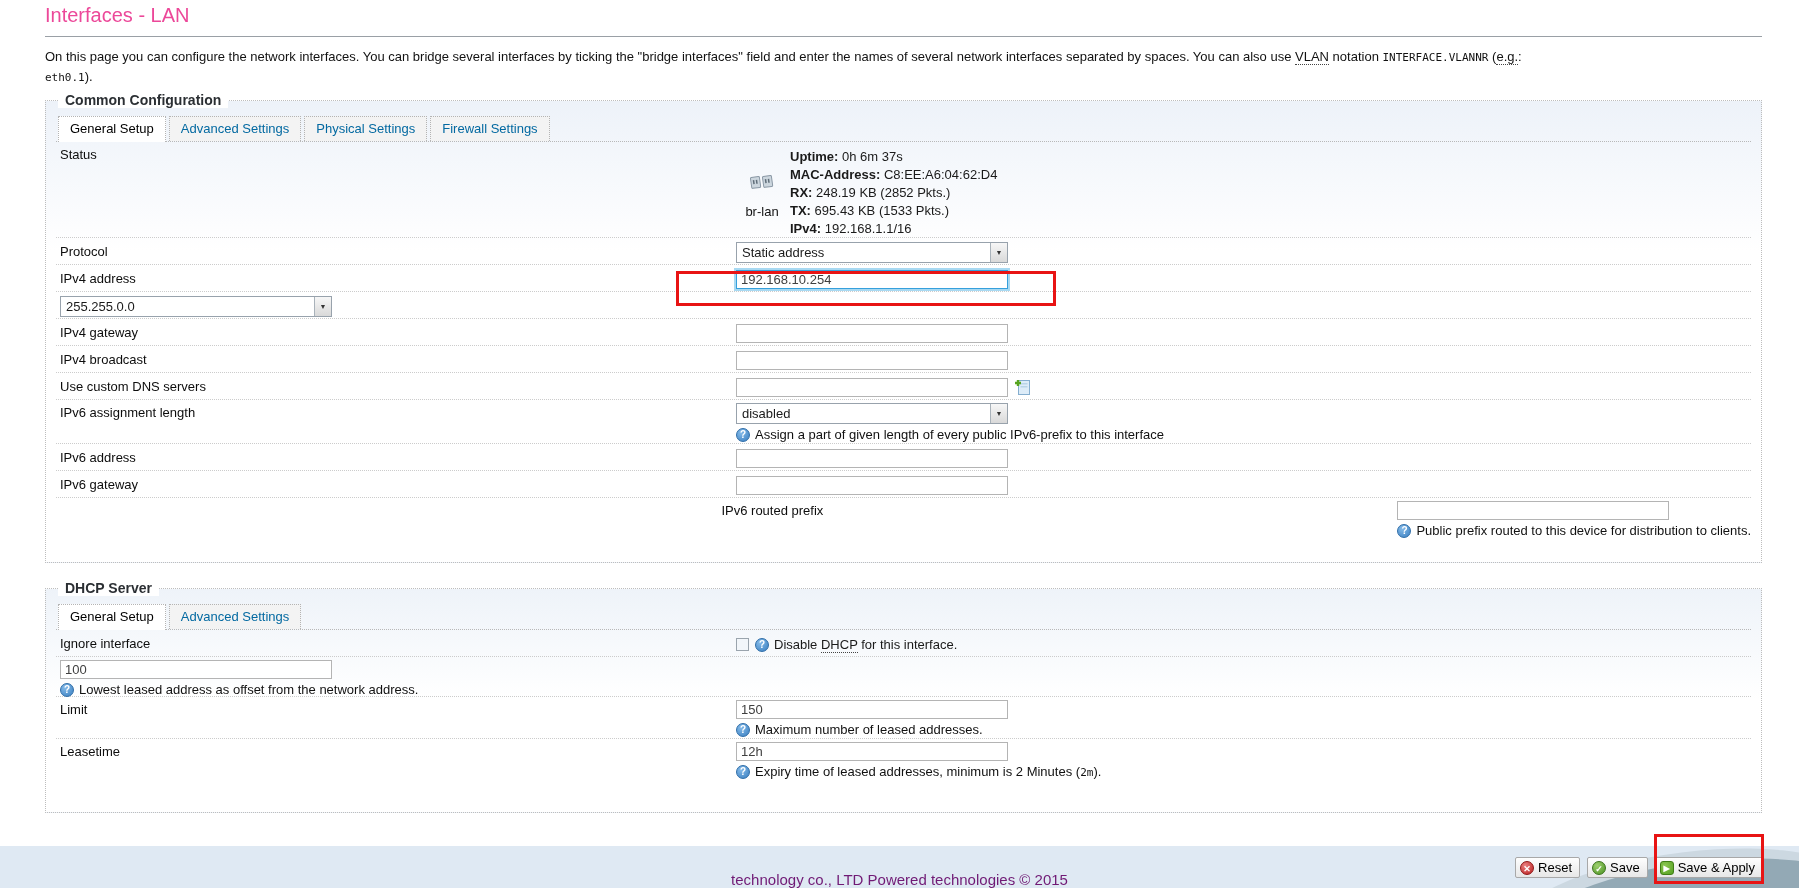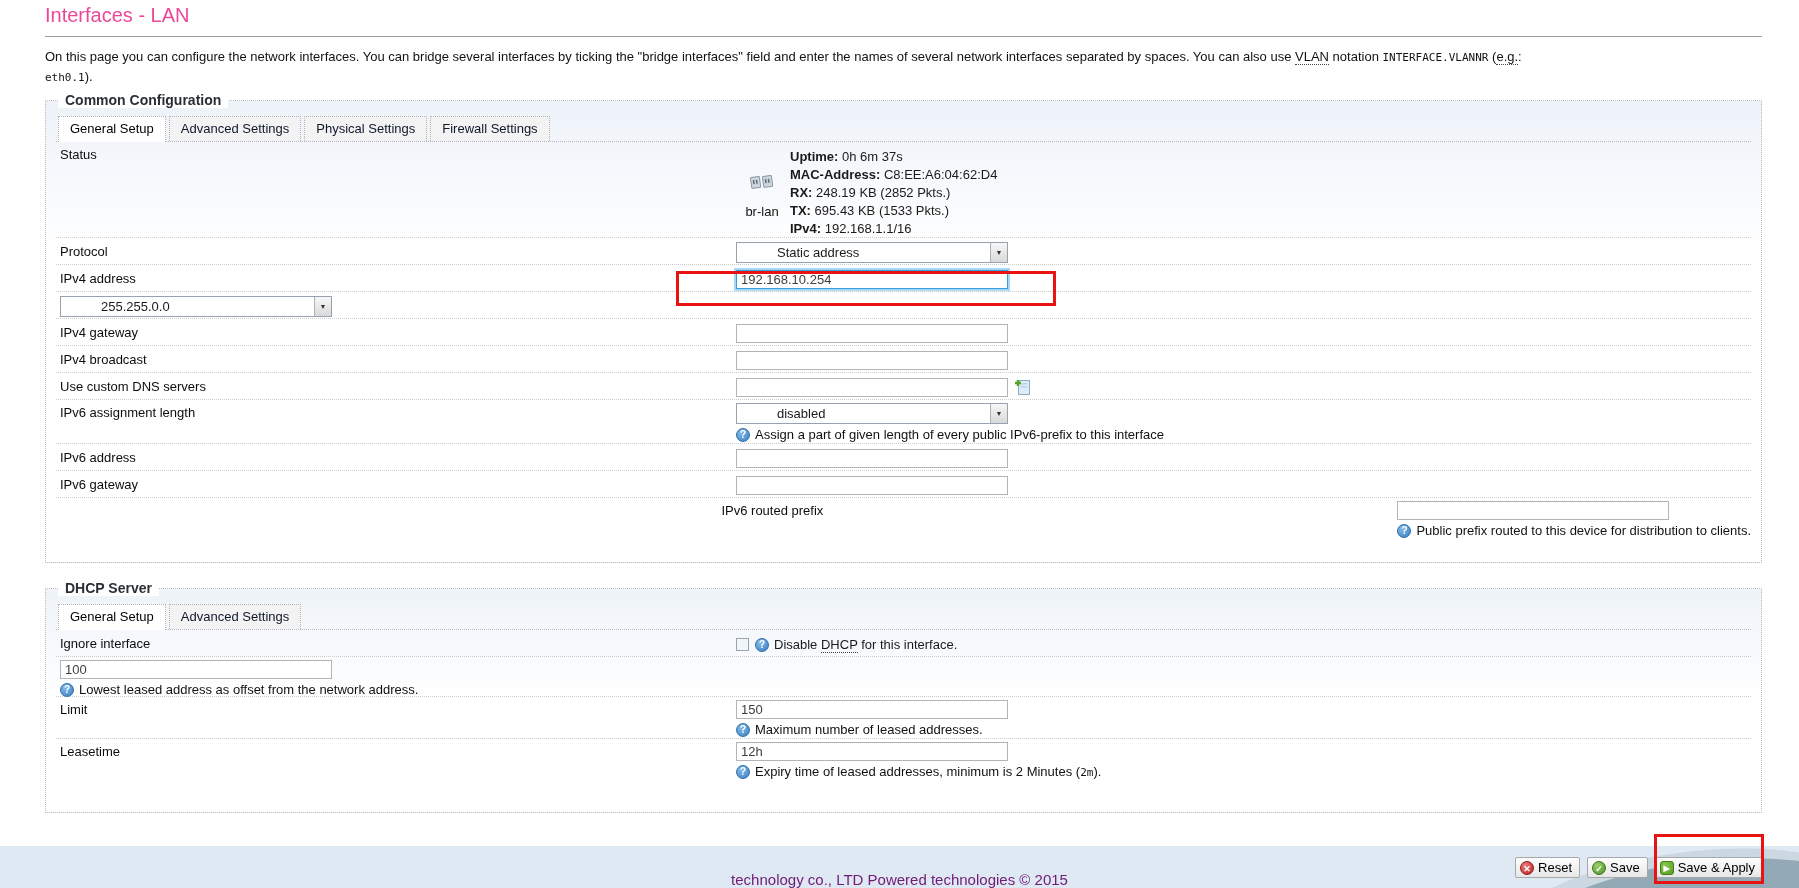--- a/index.html
+++ b/index.html
@@ -40,21 +40,21 @@
     background:#ffffff; padding:0 7px;
     font-size:14px; font-weight:700; color:#2b2f33;
   }
   .tabs {
     display:flex; gap:3px; margin-top:14px; padding-left:2px;
     border-bottom:1px dotted #b8b8b8; height:27px; align-items:flex-end;
   }
   .tab {
     font-size:13px; padding:4px 11px 5px 11px;
     border:1px dotted #b4b4b4; border-bottom:none;
-    background:#f3f3f3; color:#0f172a; cursor:pointer; white-space:nowrap;
+    background:#f3f3f3; color:#0369a1; cursor:pointer; white-space:nowrap;
   }
   .tab.active {
     background:#ffffff; color:#000000; position:relative;
     margin-bottom:-1px; padding-bottom:6px;
   }
   
   .row {
     display:flex; border-bottom:1px dotted #cccccc; padding-left:4px;
   }
   .row:last-child { border-bottom:none; }
@@ -75,21 +75,21 @@
     font-size:13px; color:#404040;
   }
   input.text.focused {
     border:1px solid #36a0dc;
     box-shadow:0 0 0 2px #a8d9f2;
   }
   .sel {
     width:272px; height:21px; background:#fff;
     border:1px solid #98a2ac; display:flex; cursor:pointer;
   }
-  .sel .val { flex:1; font-size:13px; padding:2px 5px; white-space:nowrap; overflow:hidden;margin-left:35px; }
+  .sel .val { flex:1; font-size:13px; padding:2px 5px; white-space:nowrap; overflow:hidden; }
   .sel .arrow {
     width:17px; border-left:1px solid #a9b2ba;
     background:linear-gradient(#f7f7f7,#d9d9d9);
     display:flex; align-items:center; justify-content:center;
     font-size:7px; color:#333;
   }
   .help-line { display:flex; align-items:center; gap:5px; margin-top:3px; font-size:13px; color:#111; }
   .help-icon {
     flex:0 0 auto; width:14px; height:14px; border-radius:50%;
     background:radial-gradient(circle at 35% 30%, #85bbe9, #3a7fc1);

